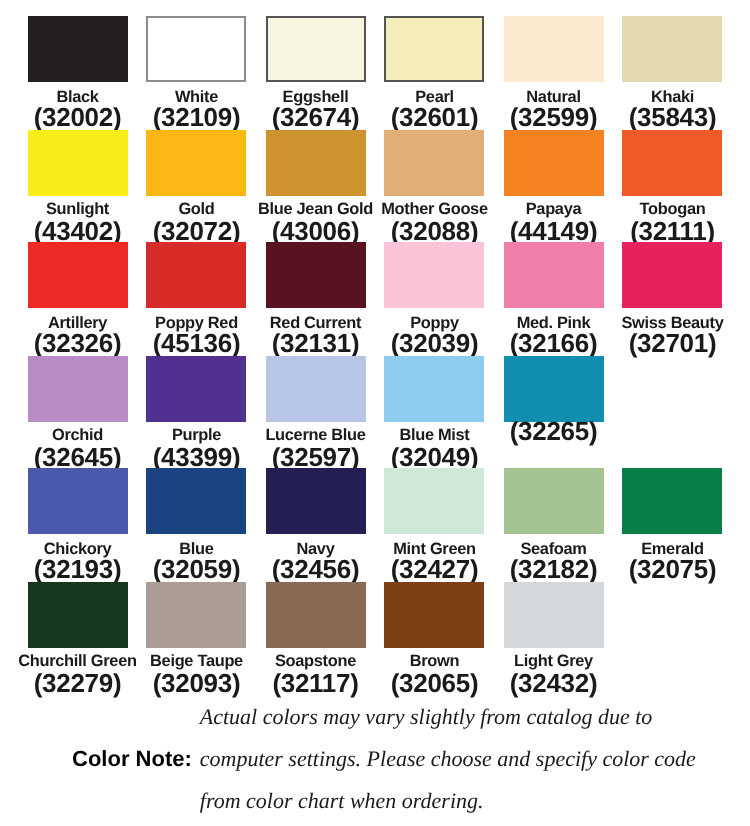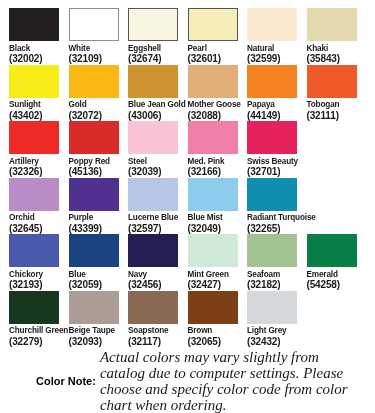--- a/index.html
+++ b/index.html
@@ -19,21 +19,21 @@
   }
   .swatch-row {
     display: flex;
     justify-content: flex-start;
     margin-bottom: 1px;
   }
   .swatch-cell {
     width: 59.5px;
     display: flex;
     flex-direction: column;
-    align-items: flex-start;
+    align-items: center;
     margin-right: 0px;
   }
   .swatch {
     width: 50px;
     height: 33px;
     box-sizing: border-box;
   }
   .swatch.bordered {
     border: 1px solid #8c8c8c;
   }
@@ -44,21 +44,21 @@
     font-size: 8.2px;
     font-weight: bold;
     color: #1a1a1a;
     text-align: center;
     line-height: 10.5px;
     margin-top: 2.5px;
     white-space: nowrap;
     letter-spacing: -0.15px;
   }
   .swatch-code {
-    font-size: 10px;
+    font-size: 13px;
     font-weight: bold;
     color: #1a1a1a;
     text-align: center;
     line-height: 9.5px;
     white-space: nowrap;
     letter-spacing: -0.15px;
   }
   .note {
     margin-top: 3px;
     padding-left: 27px;
@@ -71,23 +71,23 @@
     font-weight: bold;
     font-size: 11px;
     color: #000000;
     white-space: nowrap;
     line-height: 14.5px;
     padding-right: 4px;
   }
   .note-body {
     font-family: "Liberation Serif", serif;
     font-style: italic;
-    font-size: 15px;
+    font-size: 11px;
     color: #1a1a1a;
-    line-height: 16px;
+    line-height: 21px;
   }
 </style>
 </head>
 <body>
 
 <div class="chart">
   <div id="rows-container">
       <div class="swatch-row">
         <div class="swatch-cell">
           <div class="swatch" style="background: rgb(35, 31, 30);"></div>
@@ -157,22 +157,27 @@
           <div class="swatch" style="background: rgb(238, 42, 38);"></div>
           <div class="swatch-label">Artillery</div>
           <div class="swatch-code">(32326)</div>
         </div>
         <div class="swatch-cell">
           <div class="swatch" style="background: rgb(217, 43, 39);"></div>
           <div class="swatch-label">Poppy Red</div>
           <div class="swatch-code">(45136)</div>
         </div>
         <div class="swatch-cell">
+          <div class="swatch" style="background: rgb(88, 19, 33);"></div>
+          <div class="swatch-label">Red Current</div>
+          <div class="swatch-code">(32131)</div>
+        </div>
+        <div class="swatch-cell">
           <div class="swatch" style="background: rgb(249, 196, 216);"></div>
-          <div class="swatch-label">Steel</div>
+          <div class="swatch-label">Poppy</div>
           <div class="swatch-code">(32039)</div>
         </div>
         <div class="swatch-cell">
           <div class="swatch" style="background: rgb(239, 127, 168);"></div>
           <div class="swatch-label">Med. Pink</div>
           <div class="swatch-code">(32166)</div>
         </div>
         <div class="swatch-cell">
           <div class="swatch" style="background: rgb(229, 34, 92);"></div>
           <div class="swatch-label">Swiss Beauty</div>
@@ -195,21 +200,20 @@
           <div class="swatch-label">Lucerne Blue</div>
           <div class="swatch-code">(32597)</div>
         </div>
         <div class="swatch-cell">
           <div class="swatch" style="background: rgb(142, 204, 237);"></div>
           <div class="swatch-label">Blue Mist</div>
           <div class="swatch-code">(32049)</div>
         </div>
         <div class="swatch-cell">
           <div class="swatch" style="background: rgb(18, 143, 176);"></div>
-          <div class="swatch-label">Radiant Turquoise</div>
           <div class="swatch-code">(32265)</div>
         </div>
       </div>
       <div class="swatch-row">
         <div class="swatch-cell">
           <div class="swatch" style="background: rgb(75, 89, 173);"></div>
           <div class="swatch-label">Chickory</div>
           <div class="swatch-code">(32193)</div>
         </div>
         <div class="swatch-cell">
@@ -228,21 +232,21 @@
           <div class="swatch-code">(32427)</div>
         </div>
         <div class="swatch-cell">
           <div class="swatch" style="background: rgb(163, 195, 146);"></div>
           <div class="swatch-label">Seafoam</div>
           <div class="swatch-code">(32182)</div>
         </div>
         <div class="swatch-cell">
           <div class="swatch" style="background: rgb(8, 127, 70);"></div>
           <div class="swatch-label">Emerald</div>
-          <div class="swatch-code">(54258)</div>
+          <div class="swatch-code">(32075)</div>
         </div>
       </div>
       <div class="swatch-row">
         <div class="swatch-cell">
           <div class="swatch" style="background: rgb(23, 55, 31);"></div>
           <div class="swatch-label">Churchill Green</div>
           <div class="swatch-code">(32279)</div>
         </div>
         <div class="swatch-cell">
           <div class="swatch" style="background: rgb(171, 157, 149);"></div>

